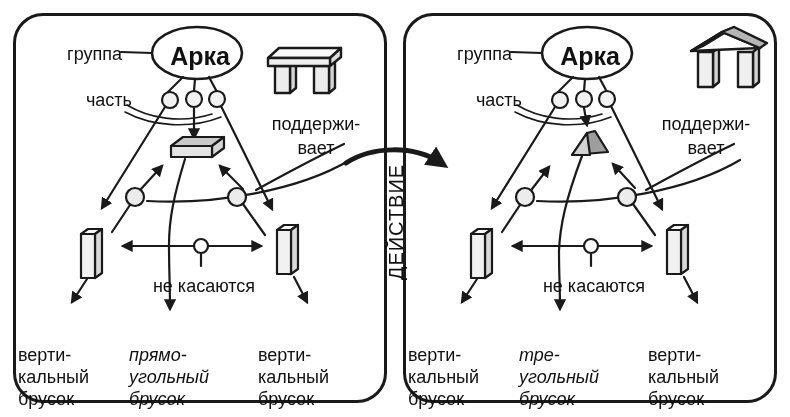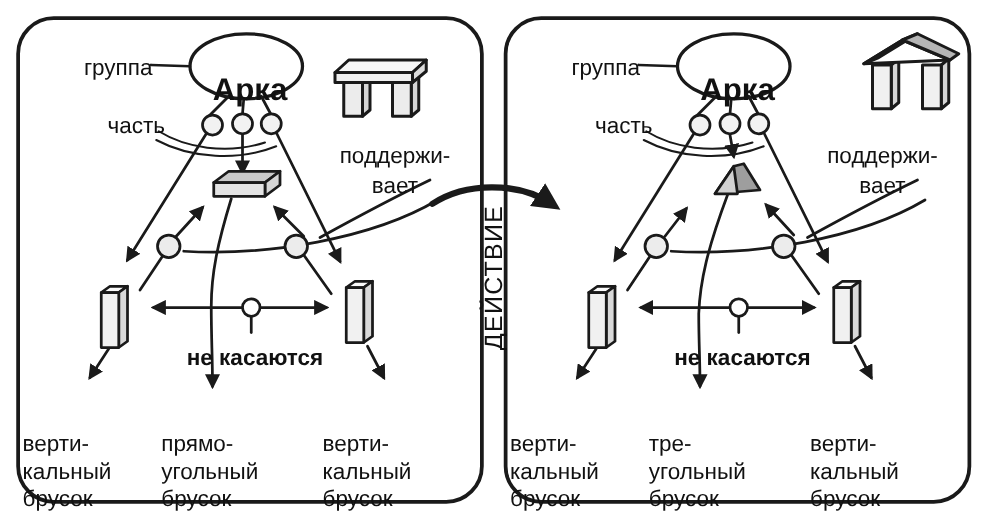--- a/index.html
+++ b/index.html
@@ -6,27 +6,27 @@
   .canvas{position:relative;width:790px;height:417px;background:#fff;
           font-family:"Liberation Sans",sans-serif;color:#111;overflow:hidden;}
   .panel{position:absolute;top:13px;width:374px;height:390px;box-sizing:border-box;
          border:3px solid #1a1a1a;border-radius:30px;background:#fff;}
   .panel.before{left:13px;}
   .panel.after{left:403px;}
   .net{position:absolute;left:-3px;top:-3px;width:374px;height:390px;}
   .txt{position:absolute;font-size:18px;line-height:21px;color:#111;}
   .t-group{left:34px;top:28px;width:72px;text-align:right;}
   .t-concept{left:139px;top:27px;width:90px;text-align:center;
-             font-weight:bold;font-size:25px;line-height:26px;margin-top:16px;}
+             font-weight:bold;font-size:25px;line-height:26px;}
   .t-part{left:52px;top:74px;width:64px;text-align:right;}
   .t-supports{left:244px;top:96px;width:112px;text-align:center;line-height:24px;}
-  .t-nottouch{left:108px;top:260px;width:160px;text-align:center;font-weight:bold;}
+  .t-nottouch{left:108px;top:260px;width:160px;text-align:center;}
   .t-label{top:328px;width:96px;text-align:left;line-height:22px;}
   .t-label.l{left:2px;}
-  .t-label.m{left:113px;}
+  .t-label.m{left:113px;font-style:italic;}
   .t-label.r{left:242px;}
   .action-label{position:absolute;left:396px;top:222px;
         transform:translate(-50%,-50%) rotate(-90deg);transform-origin:center;
         font-size:20px;letter-spacing:1px;white-space:nowrap;color:#111;}
   .overlay{position:absolute;left:0;top:0;width:790px;height:417px;pointer-events:none;}
   svg .ln{fill:none;stroke:#1a1a1a;stroke-width:2.2;stroke-linecap:round;}
   svg .thin{fill:none;stroke:#1a1a1a;stroke-width:1.6;stroke-linecap:round;}
   svg .shape{stroke:#1a1a1a;stroke-width:2.2;stroke-linejoin:round;}
   svg .icon{stroke:#1a1a1a;stroke-width:2.4;stroke-linejoin:round;}
 </style>

